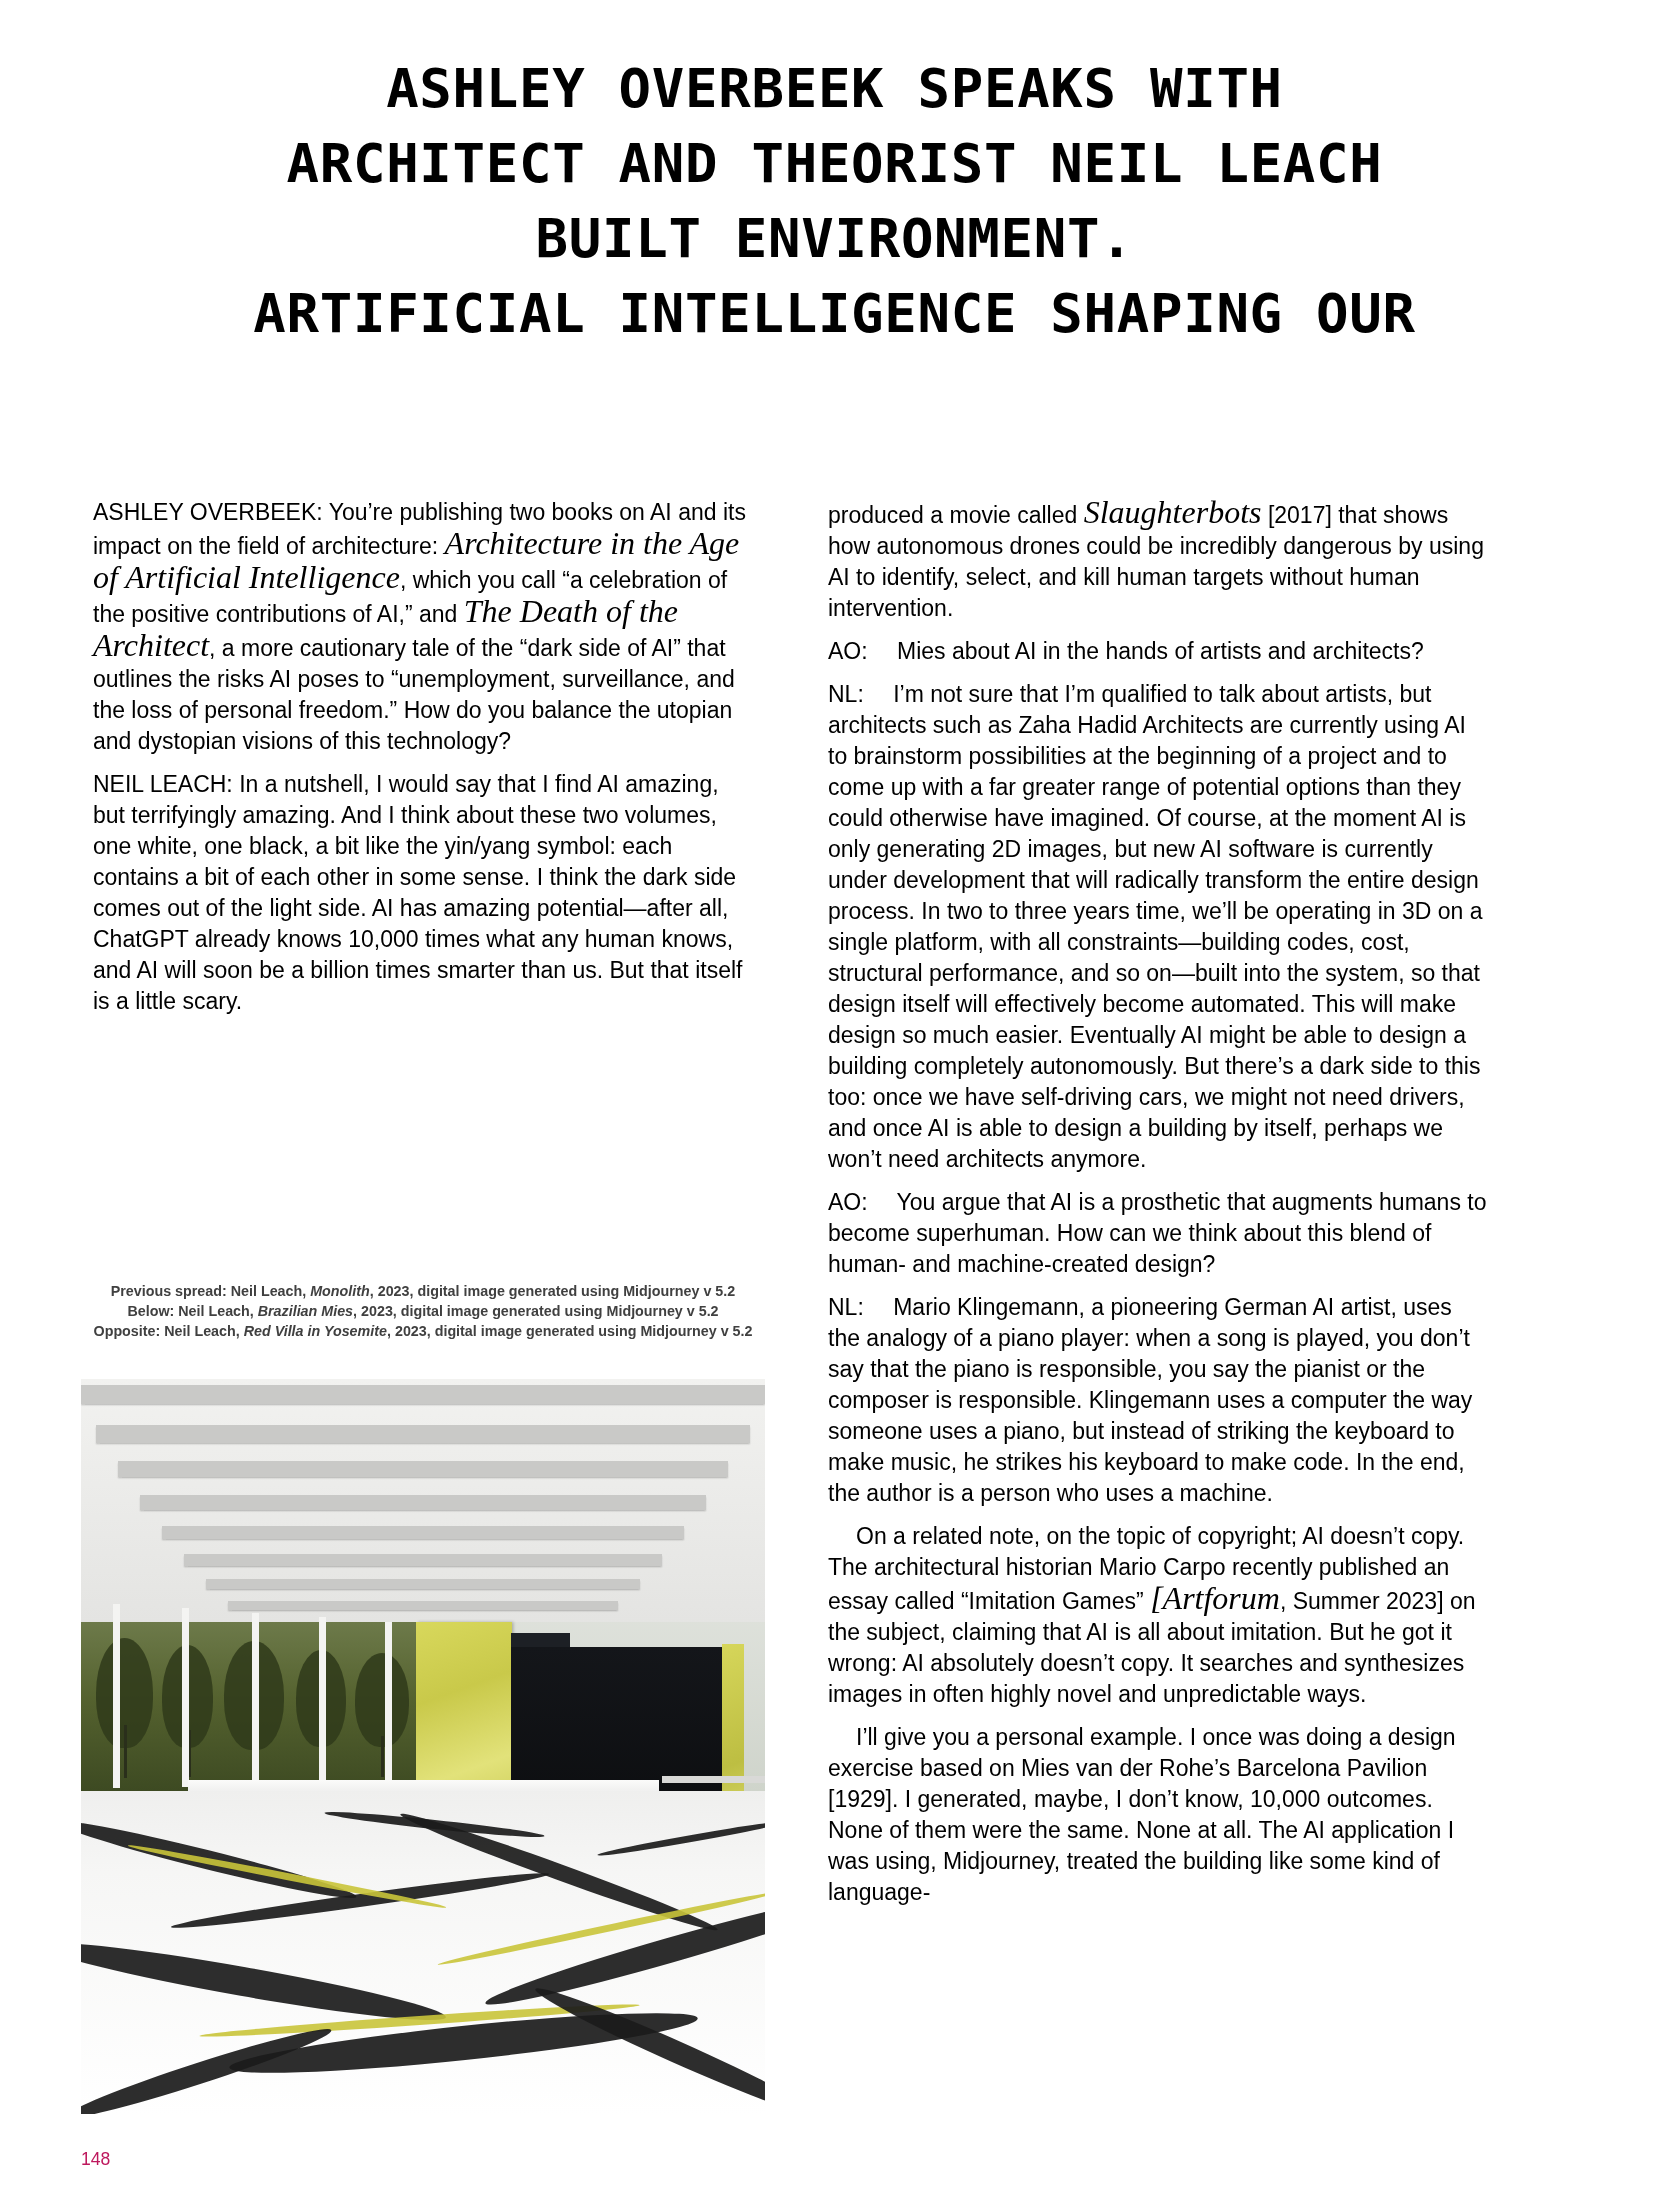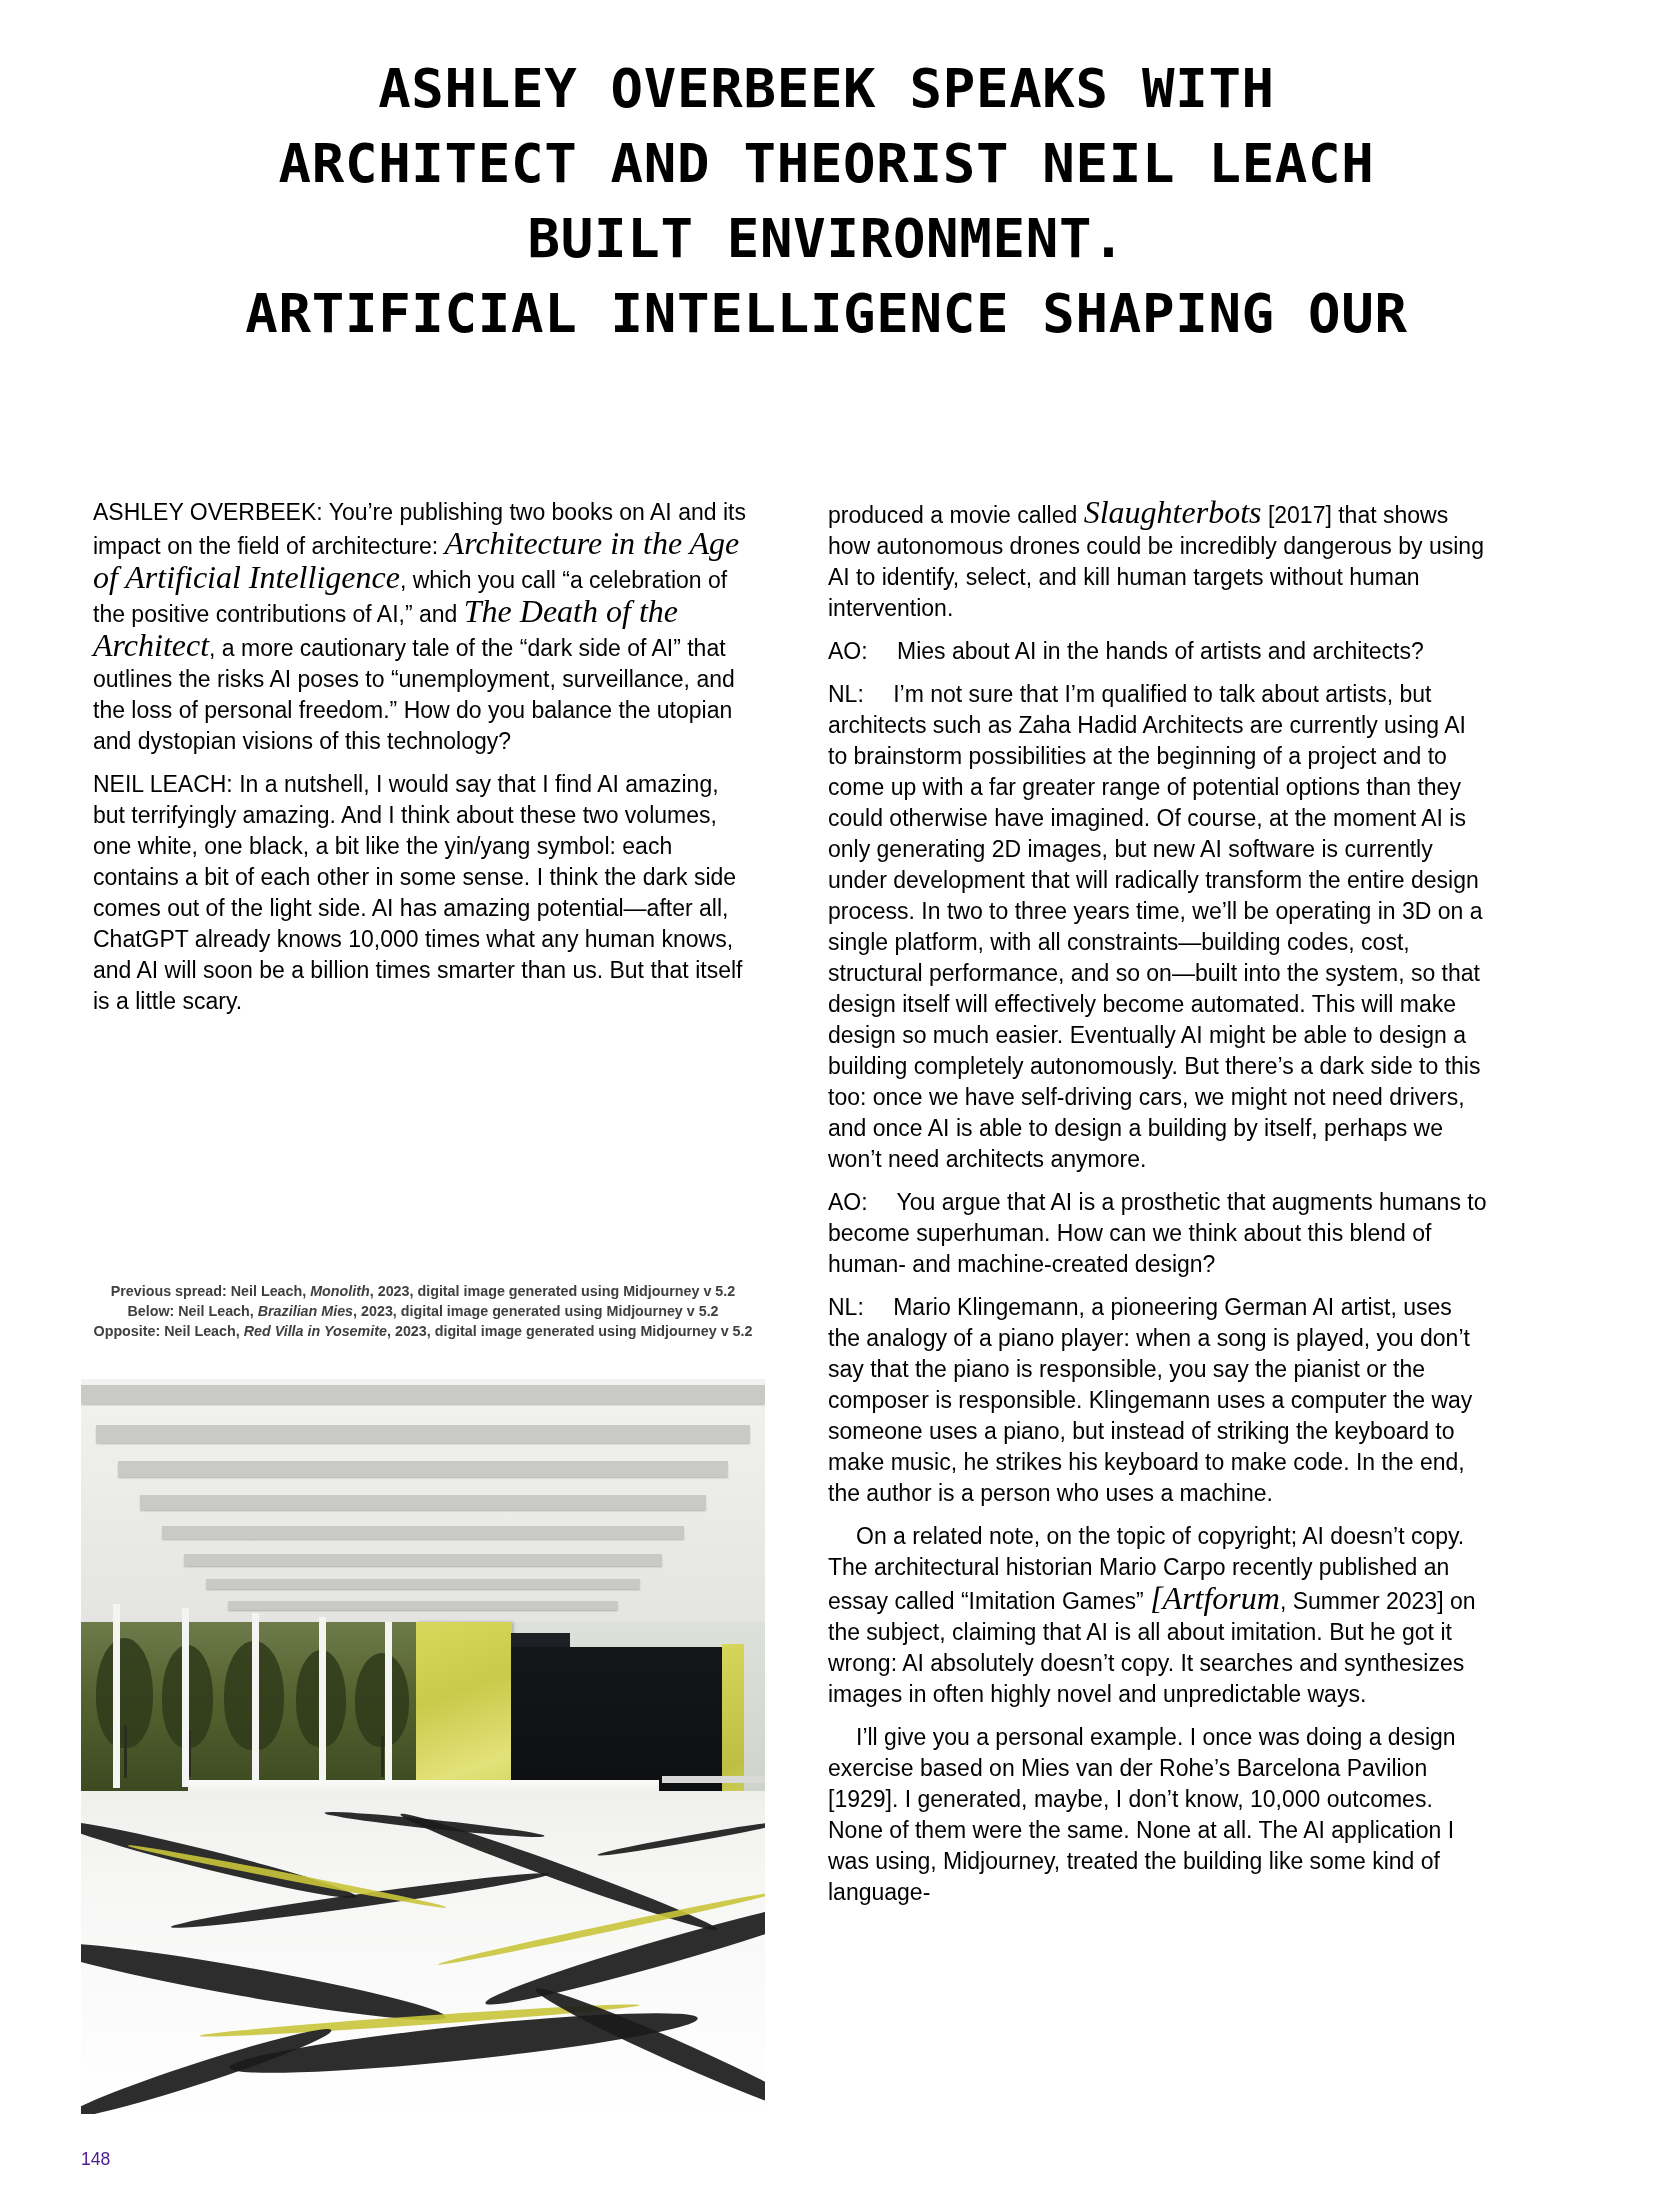--- a/index.html
+++ b/index.html
@@ -18,21 +18,21 @@
   .page {
     position: absolute;
     left: 0; top: 0;
     width: 1670px;
     height: 2205px;
   }
 
   
   .headline {
     position: absolute;
-    left: 102px;
+    left: 110px;
     top: 51px;
     width: 1449px;
     text-align: center;
     font-family: "DejaVu Sans Mono", monospace;
     font-weight: bold;
     font-size: 54px;
     line-height: 75px;
     letter-spacing: 0.7px;
     color: #000;
     text-transform: uppercase;
@@ -166,21 +166,21 @@
     position: absolute; left: 581px; top: 397px; width: 103px; height: 7.4px;
     background: #d9d9d7;
   }
 
   
   .pageno {
     position: absolute;
     left: 81px;
     top: 2149px;
     font-size: 17.6px;
-    color: #4c1d95;
+    color: #be185d;
   }
 </style>
 </head>
 <body>
 
 <div class="page">
 
   <div class="headline">
     <span class="ln">Ashley Overbeek speaks with</span>
     <span class="ln">architect and theorist Neil Leach</span>

